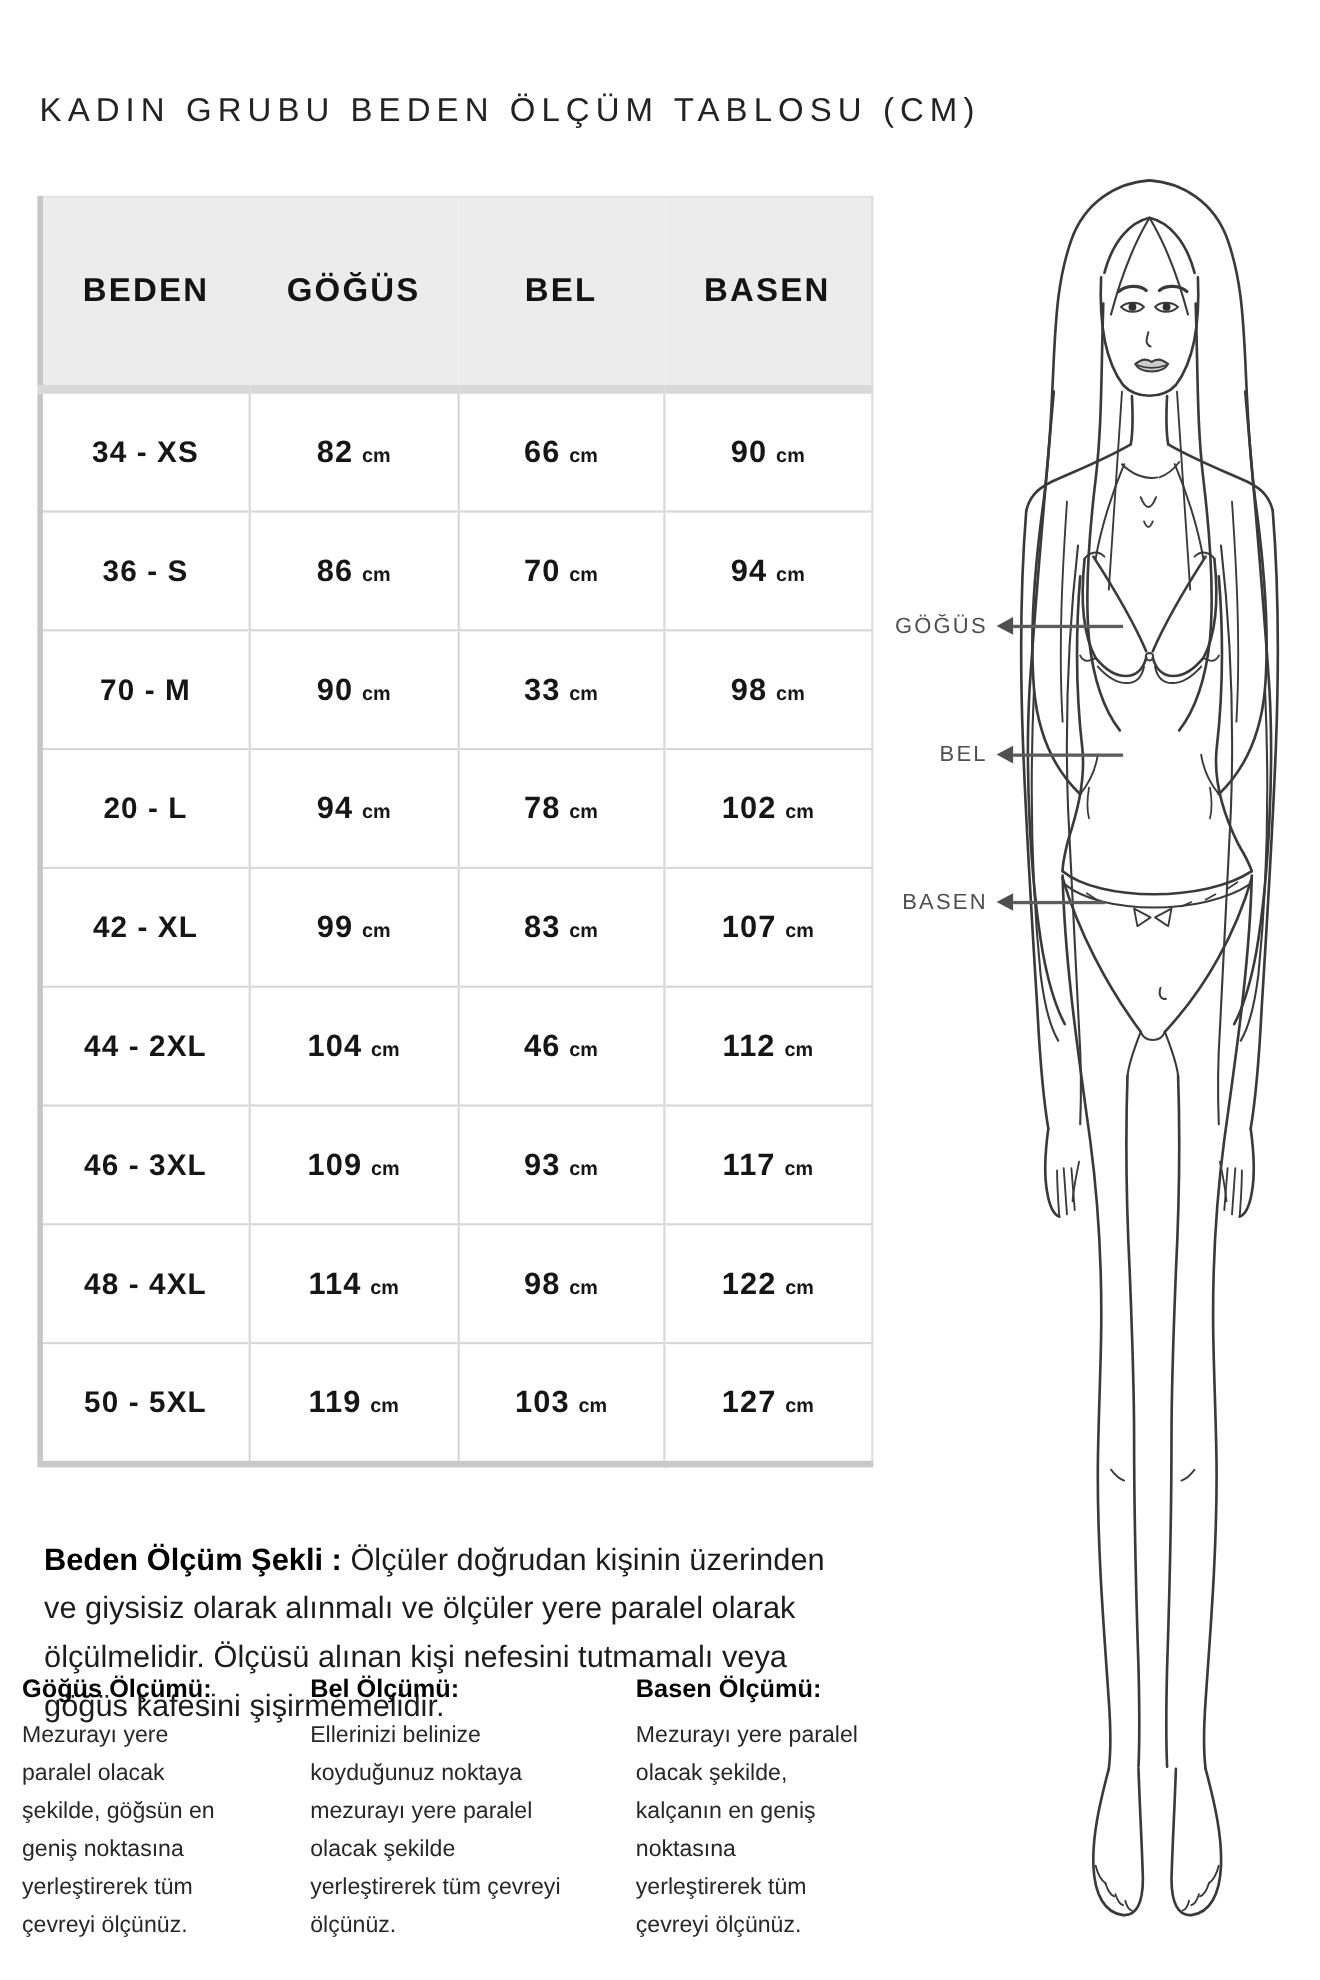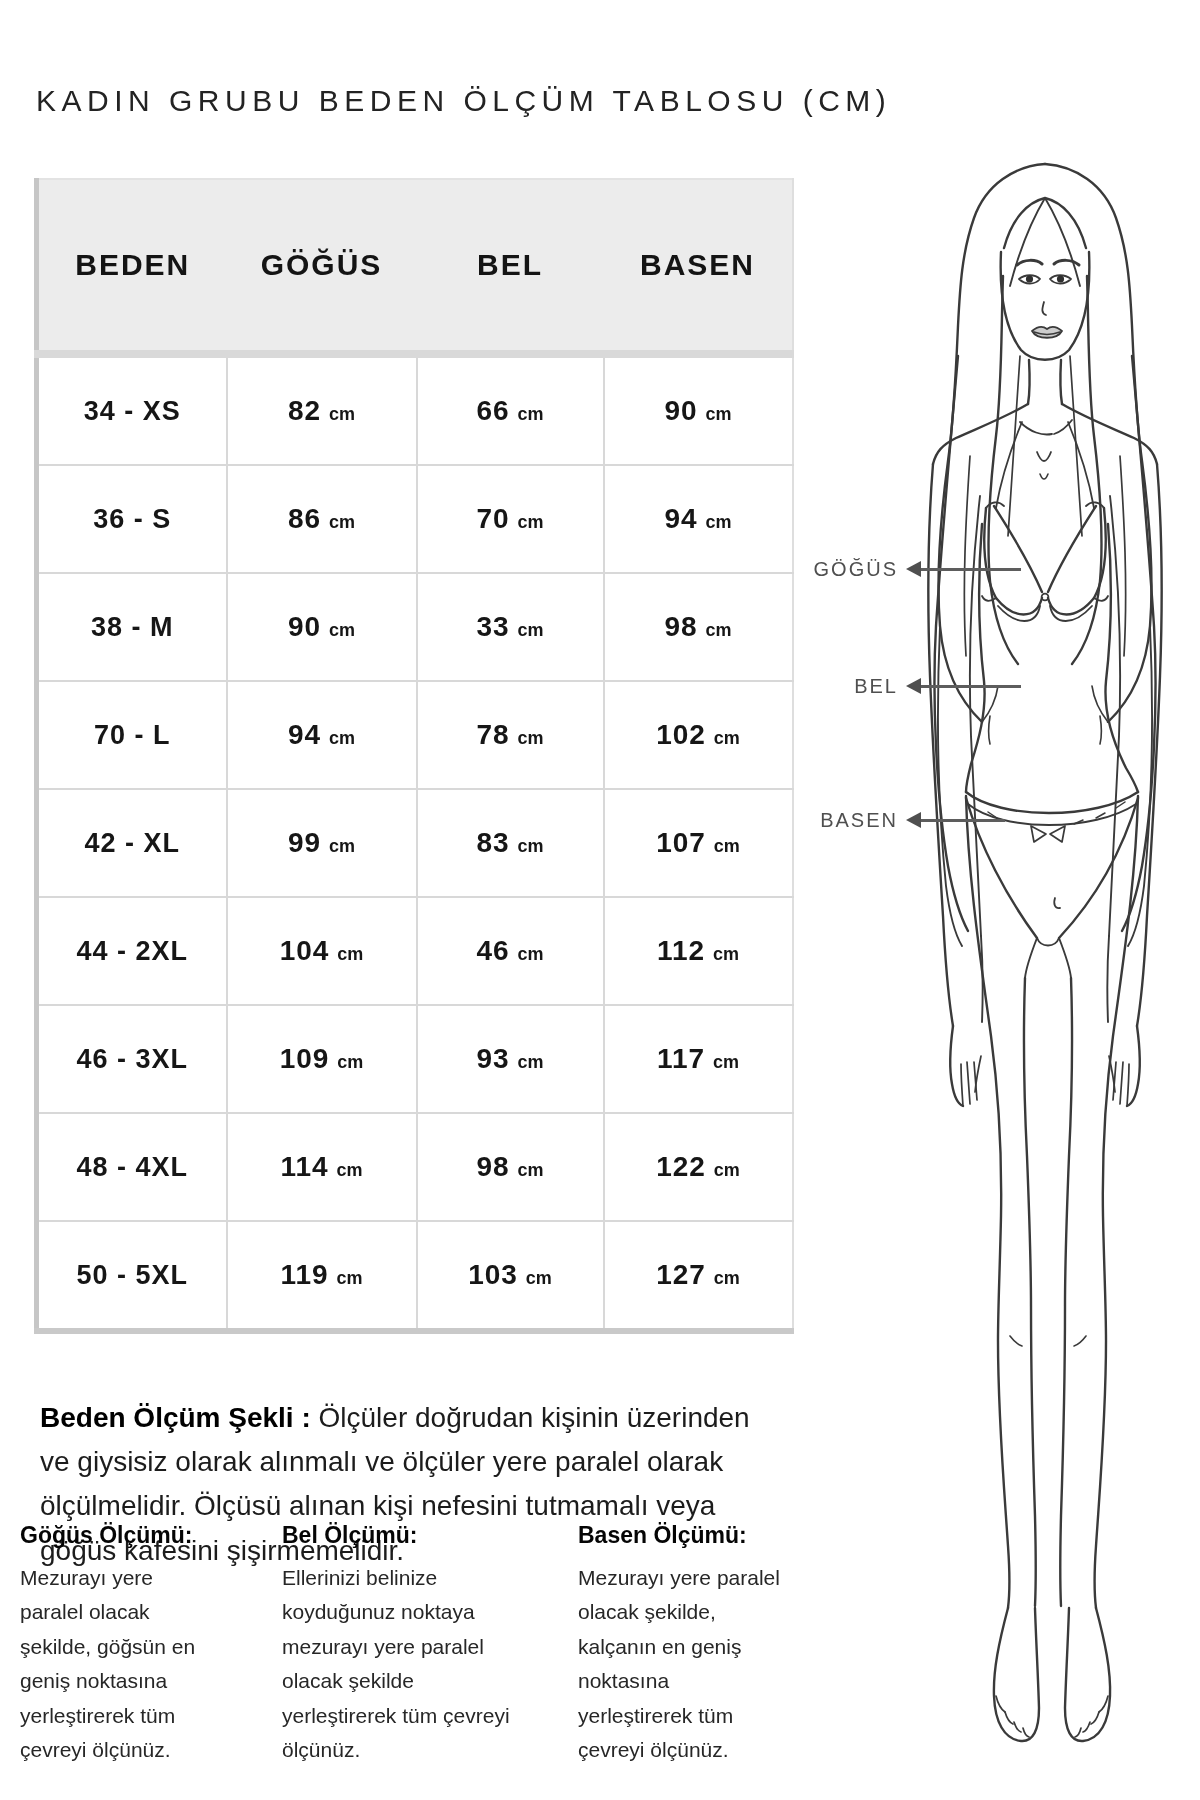--- a/index.html
+++ b/index.html
@@ -77,27 +77,27 @@
           <td><span>66</span><span class="unit">cm</span></td>
           <td><span>90</span><span class="unit">cm</span></td>
         </tr>
         <tr>
           <td>36 - S</td>
           <td><span>86</span><span class="unit">cm</span></td>
           <td><span>70</span><span class="unit">cm</span></td>
           <td><span>94</span><span class="unit">cm</span></td>
         </tr>
         <tr>
-          <td>38 - M</td>
+          <td>70 - M</td>
           <td><span>90</span><span class="unit">cm</span></td>
           <td><span>33</span><span class="unit">cm</span></td>
           <td><span>98</span><span class="unit">cm</span></td>
         </tr>
         <tr>
-          <td>70 - L</td>
+          <td>20 - L</td>
           <td><span>94</span><span class="unit">cm</span></td>
           <td><span>78</span><span class="unit">cm</span></td>
           <td><span>102</span><span class="unit">cm</span></td>
         </tr>
         <tr>
           <td>42 - XL</td>
           <td><span>99</span><span class="unit">cm</span></td>
           <td><span>83</span><span class="unit">cm</span></td>
           <td><span>107</span><span class="unit">cm</span></td>
         </tr>

